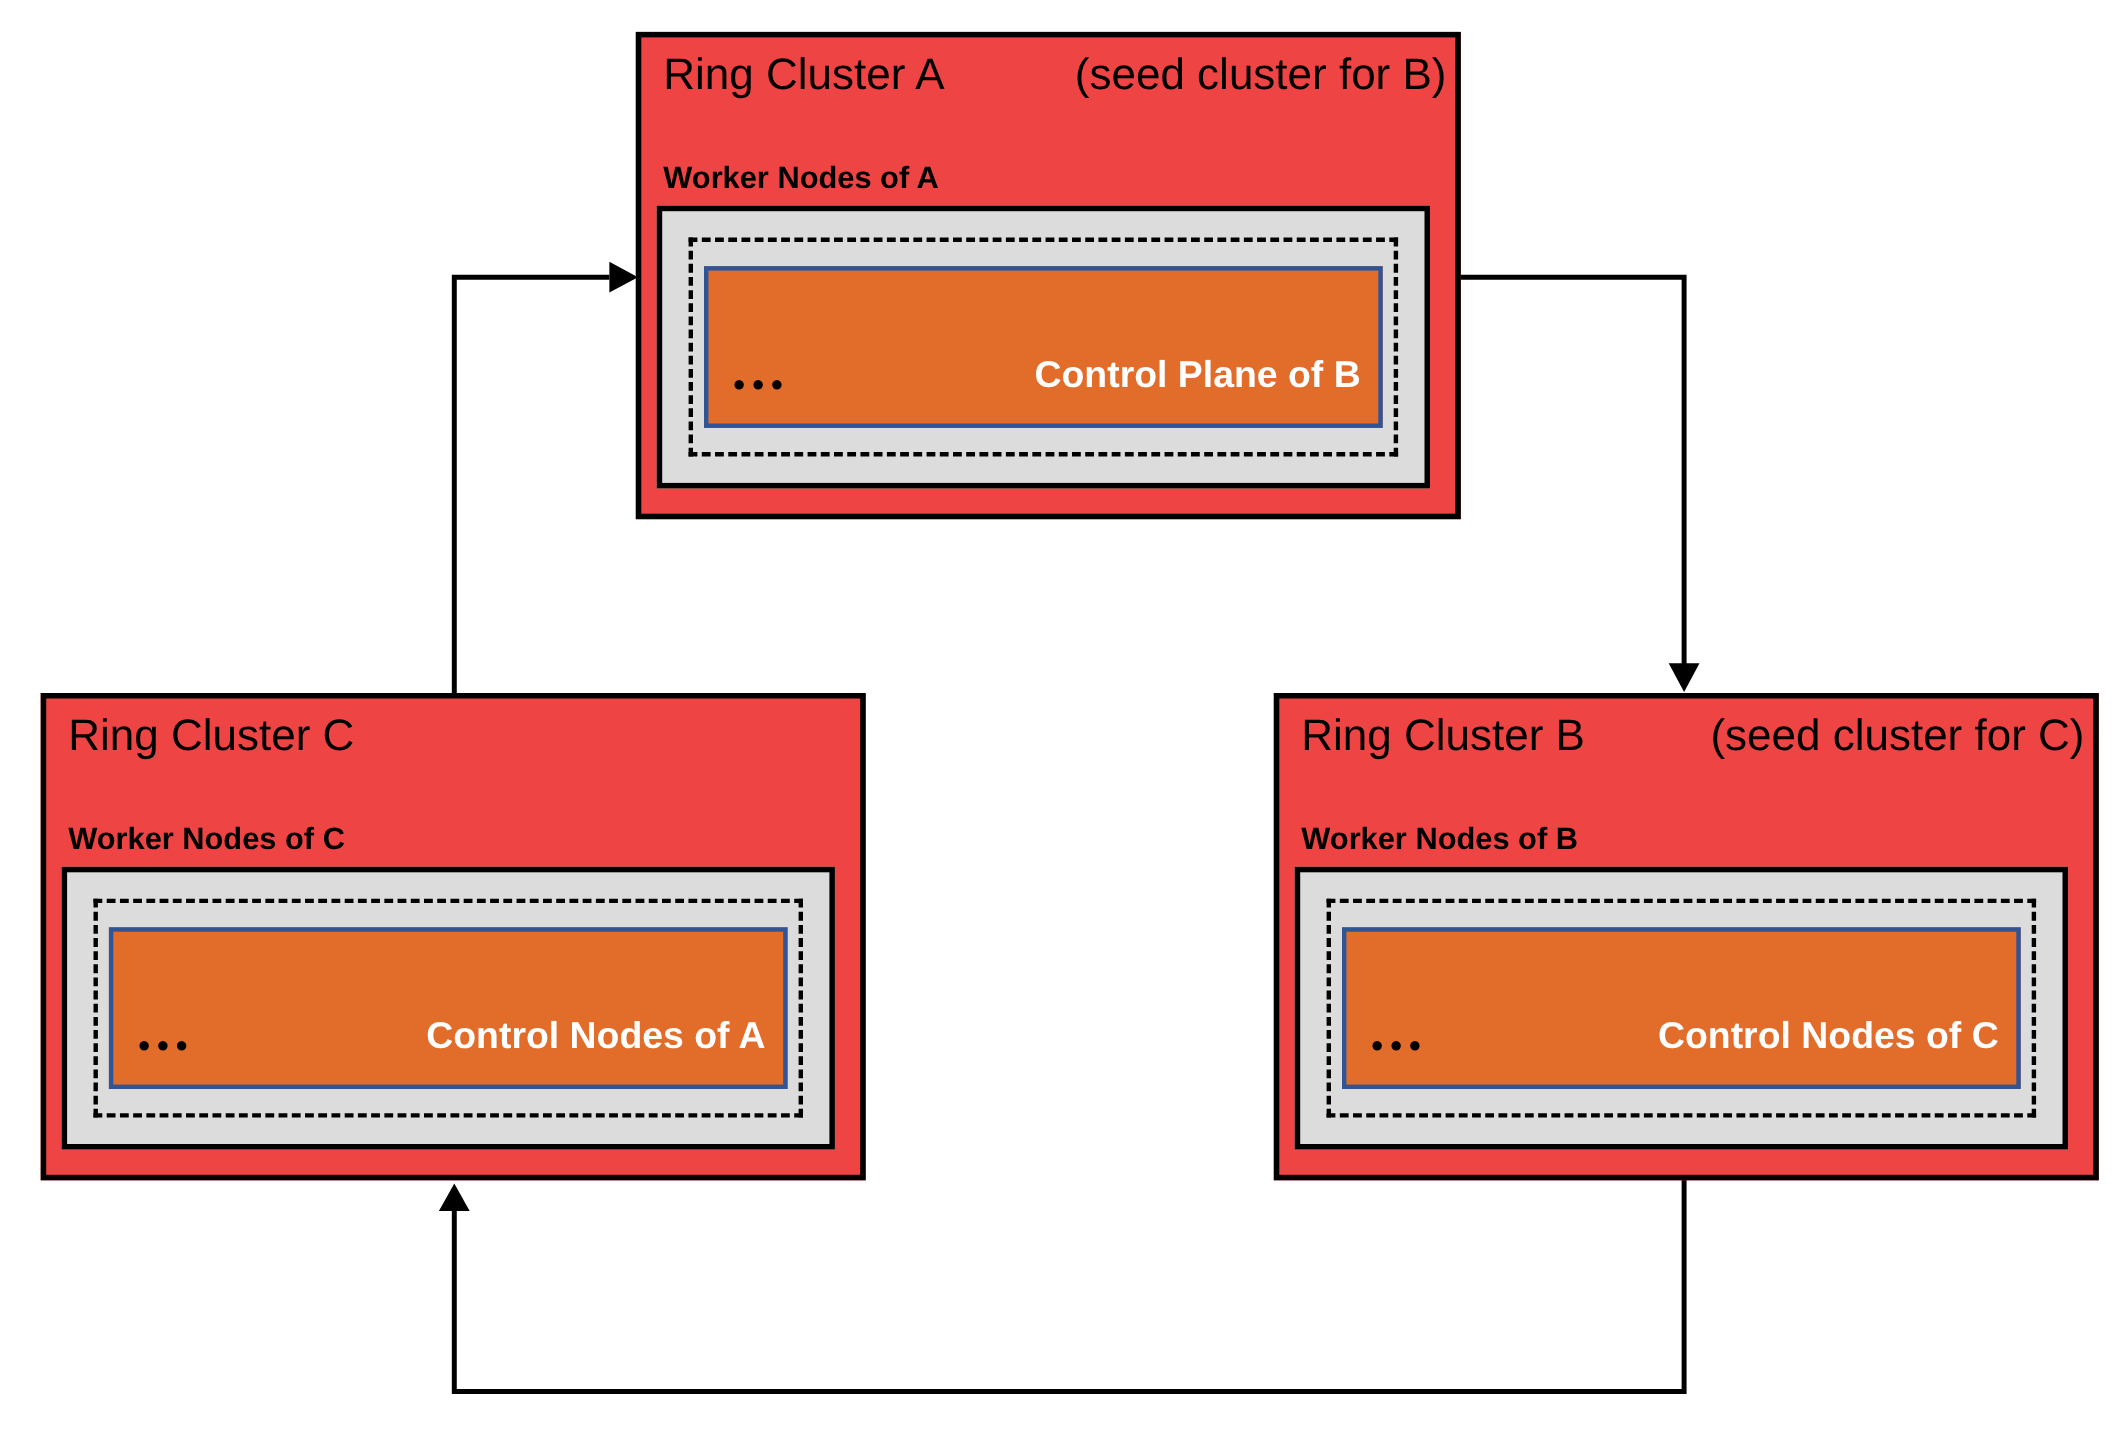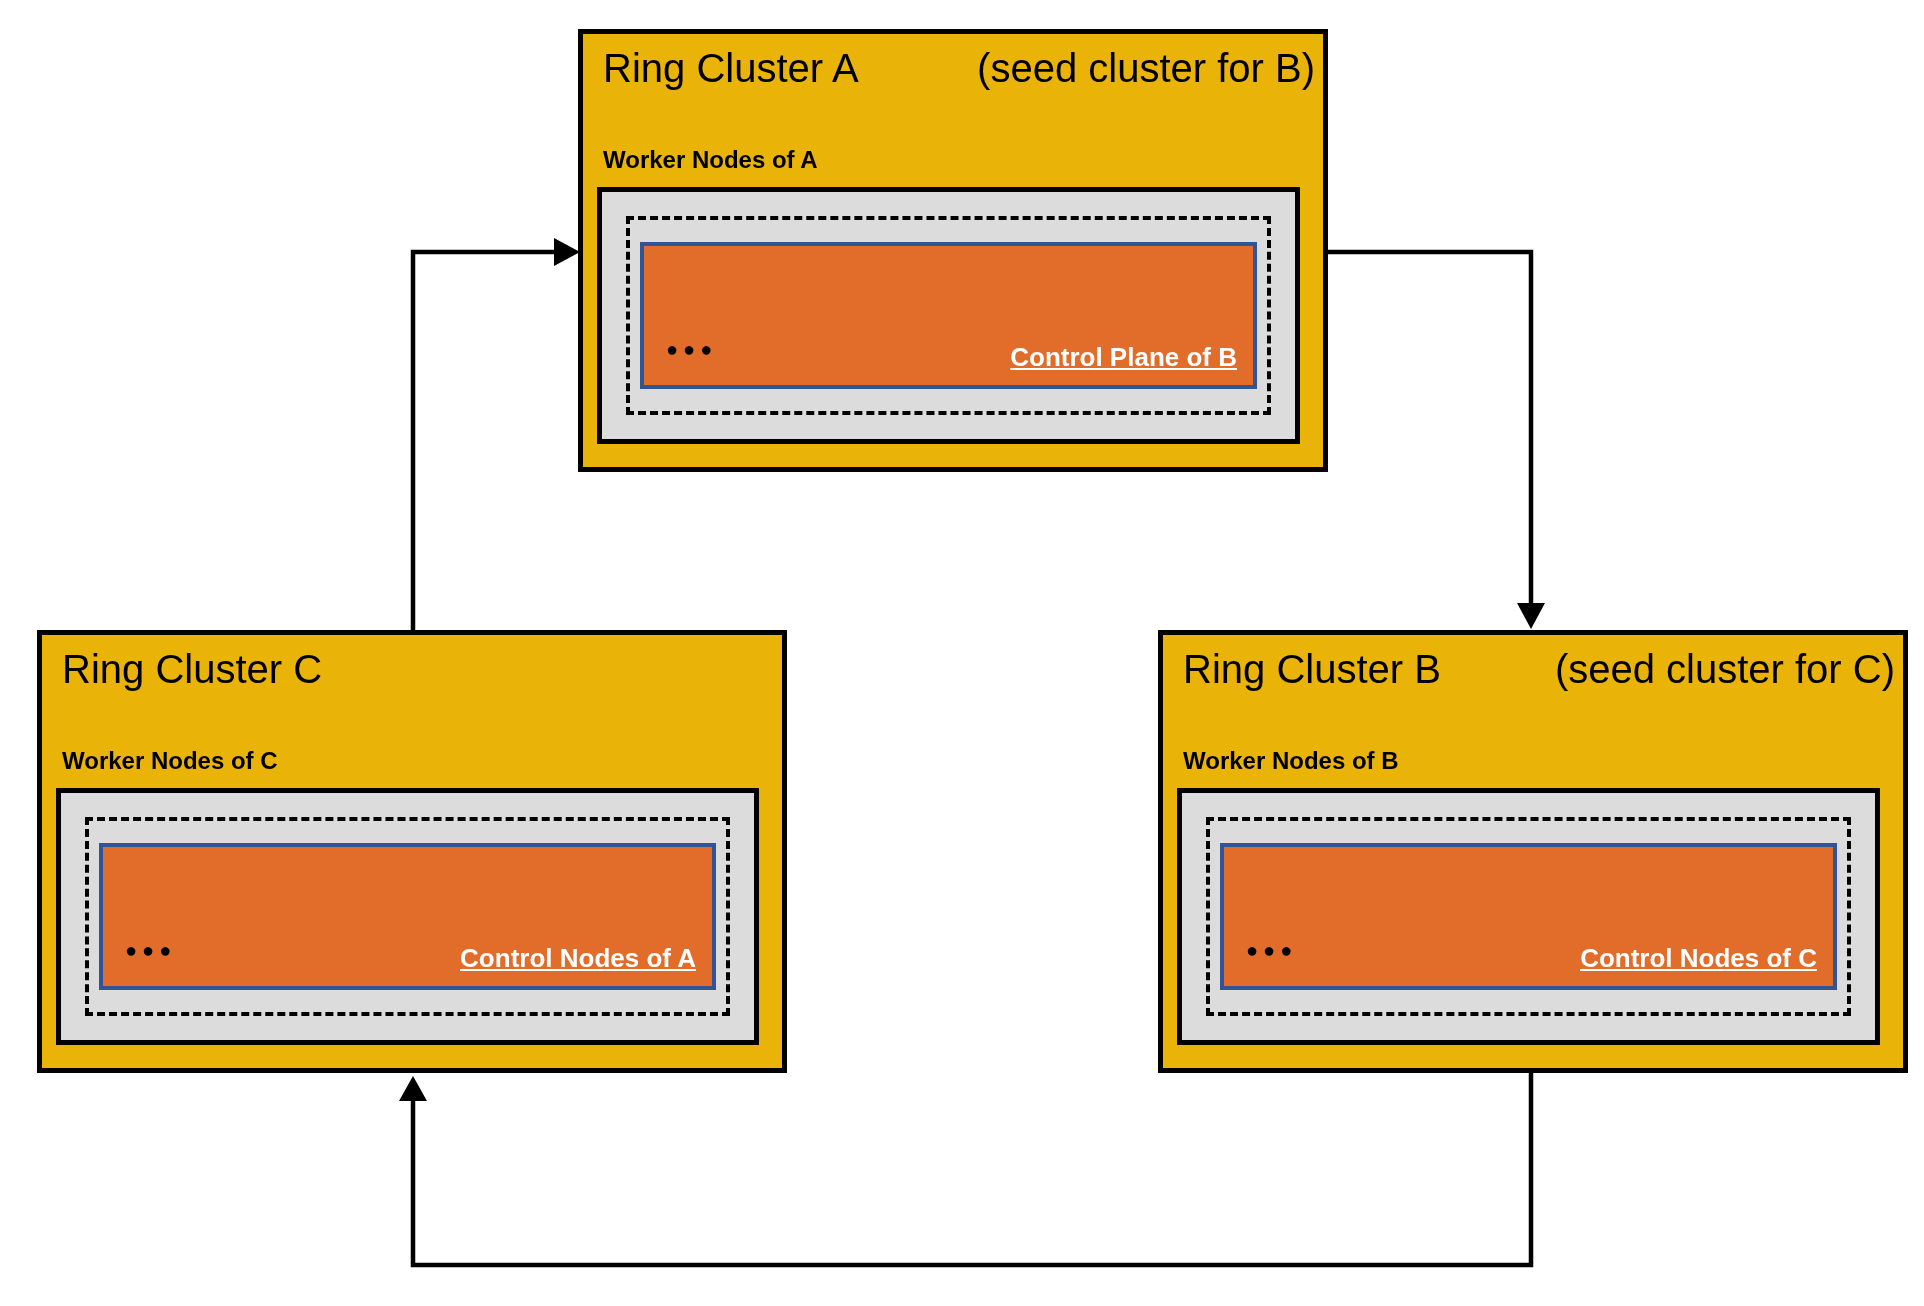--- a/index.html
+++ b/index.html
@@ -28,21 +28,21 @@
   }
   .arrows polygon {
     fill: #000000;
     stroke: none;
   }
   .cluster {
     position: absolute;
     width: 750px;
     height: 443px;
     box-sizing: border-box;
-    background: #eab308;
+    background: #ef4444;
     border: 5px solid #000000;
     z-index: 2;
   }
   .cluster-a { left: 578px; top: 29px; }
   .cluster-c { left: 37px;  top: 630px; text-align: center; }
   .cluster-b { left: 1158px; top: 630px; }
 
   .title-row {
     position: absolute;
     left: 20px;
@@ -53,21 +53,21 @@
     align-items: baseline;
     font-size: 40px;
     font-weight: 400;
     color: #000000;
     white-space: nowrap;
   }
   .worker-label {
     position: absolute;
     left: 20px;
     top: 112px;
-    font-size: 24px;
+    font-size: 28px;
     font-weight: 700;
     color: #000000;
   }
   .worker-box {
     position: absolute;
     left: 14px;
     top: 153px;
     width: 703px;
     height: 257px;
     box-sizing: border-box;
@@ -97,26 +97,25 @@
     left: 22px;
     bottom: 26px;
     font-size: 20px;
     letter-spacing: 5px;
     line-height: 1;
     color: #000000;
   }
   .control-label {
     position: absolute;
     right: 16px;
-    bottom: 12px;
-    font-size: 26px;
+    bottom: 24px;
+    font-size: 34px;
     font-weight: 700;
     color: #ffffff;
     white-space: nowrap;
-    text-decoration: underline;
   }
 </style>
 </head>
 <body>
 
 <div class="canvas">
 
   <svg class="arrows" width="1924" height="1306" viewBox="0 0 1924 1306">
 
     <g>

